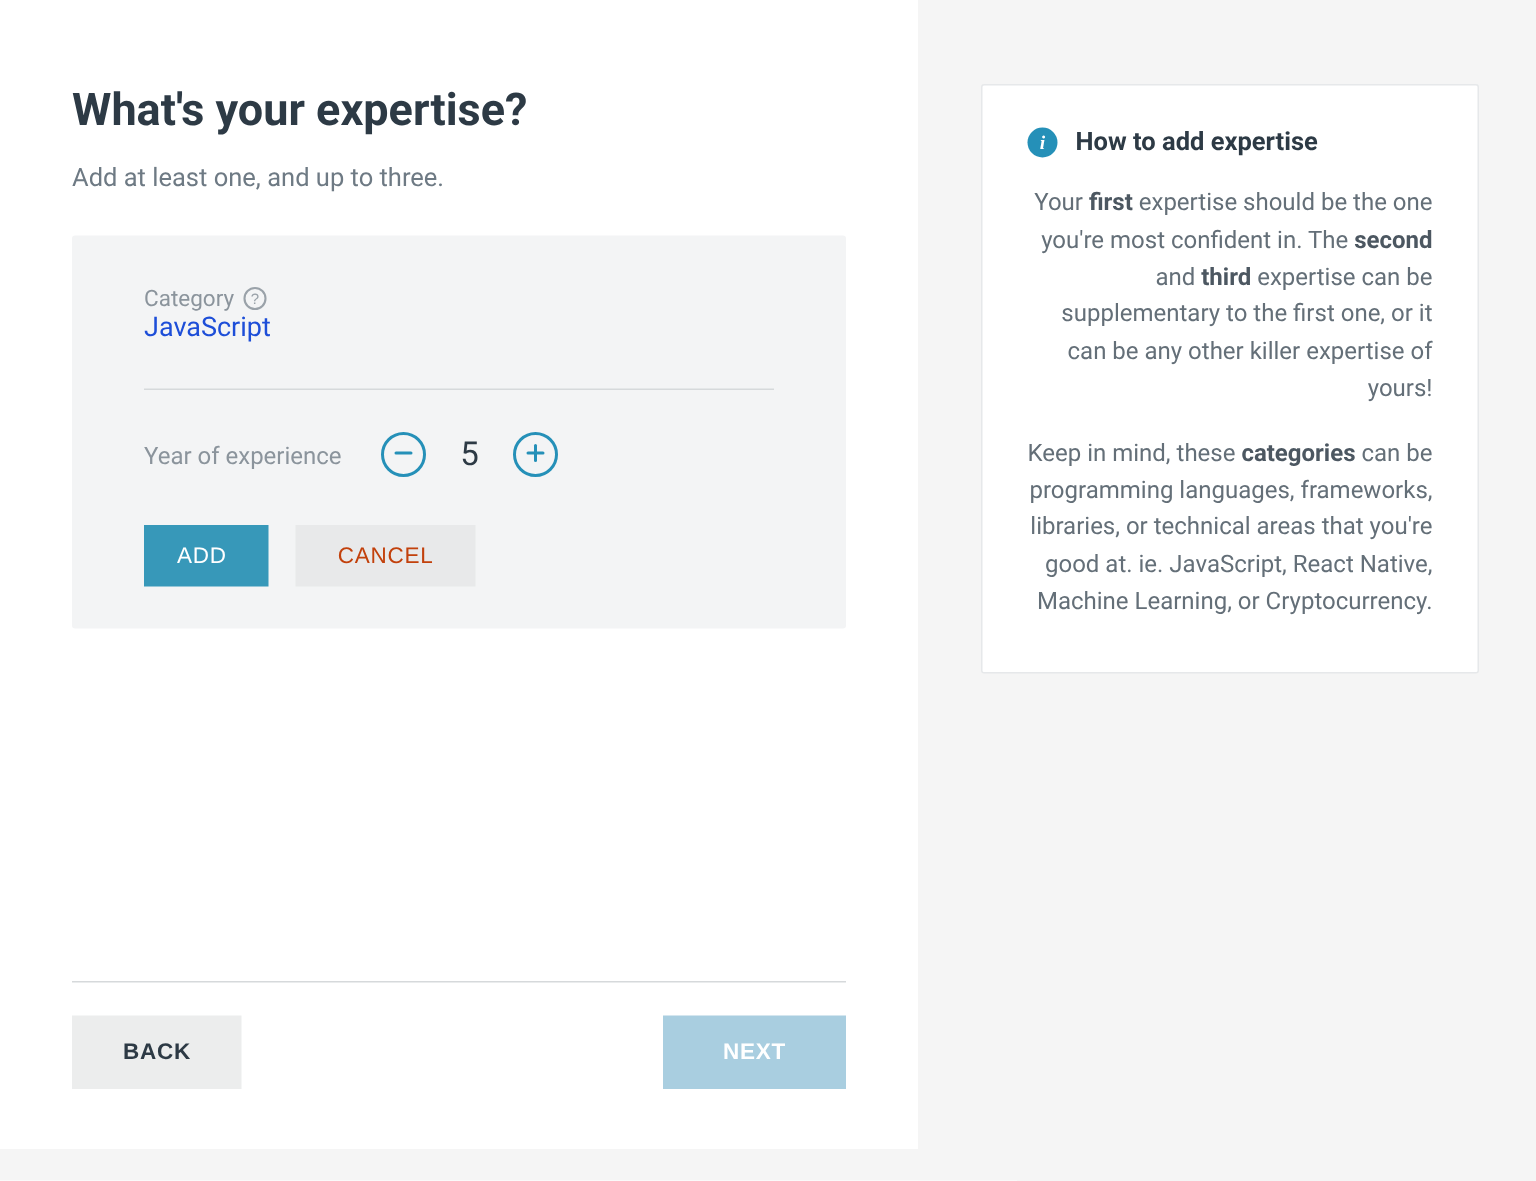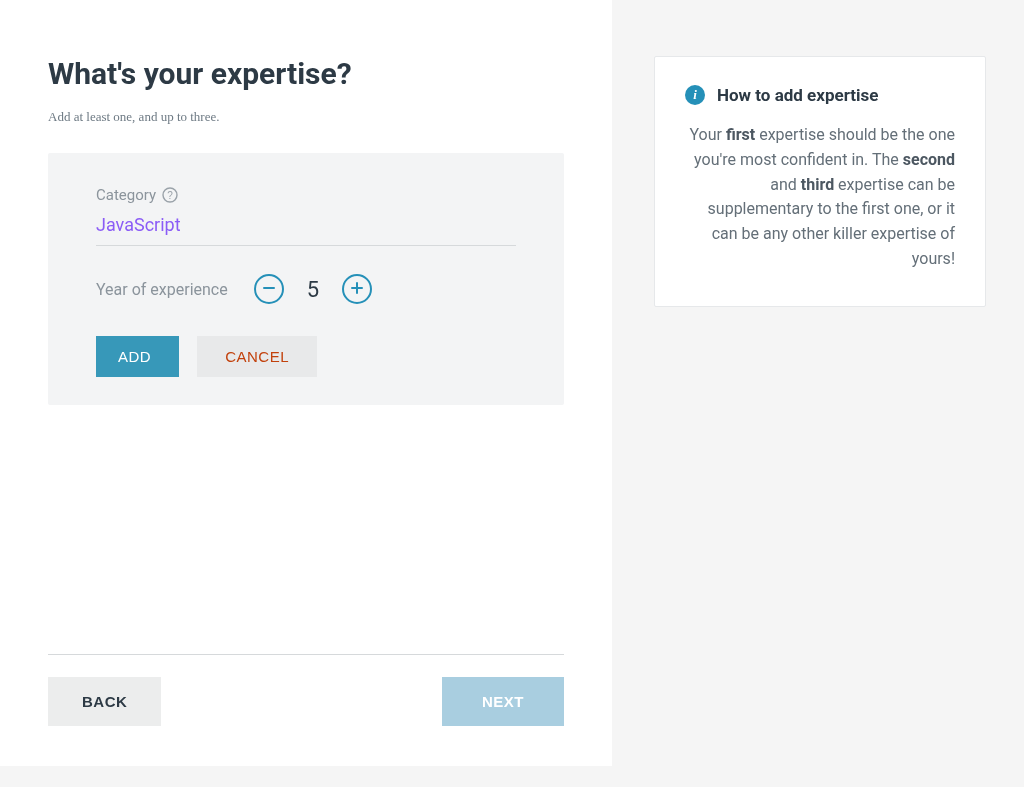--- a/index.html
+++ b/index.html
@@ -18,48 +18,46 @@
       padding: 56px 48px 40px 48px;
       position: relative;
     }
     .page-title {
       font-size: 30px;
       font-weight: 700;
       color: #2d3a45;
       margin-bottom: 18px;
     }
     .page-subtitle {
-      font-size: 13px;
+      font-size: 17px;
       color: #6e7a84;
       margin-bottom: 28px;
-      font-family: Liberation Serif, serif;
     }
     .expertise-card {
       background: #f3f4f5;
       padding: 32px 48px 28px 48px;
       border-radius: 2px;
     }
     .field-label {
       font-size: 15px;
       color: #8b949c;
       display: inline-flex;
       align-items: center;
       gap: 6px;
-      margin-bottom: 10px;
     }
     .help-circle {
       width: 16px; height: 16px;
       display: inline-flex;
       align-items: center;
       justify-content: center;
     }
     .category-value {
       font-size: 18px;
-      color: #8b5cf6;
-      padding-bottom: 10px;
+      color: #1d4ed8;
+      padding-bottom: 30px;
       border-bottom: 1px solid #d6d9db;
       margin-bottom: 28px;
     }
     .years-row {
       display: flex;
       align-items: center;
       gap: 8px;
       margin-bottom: 32px;
     }
     .years-label {
@@ -253,15 +251,18 @@
 <div class="side-panel">
   <div class="info-card">
     <div class="info-header">
       <span class="info-icon-circle">i</span>
       <span class="info-title">How to add expertise</span>
     </div>
     <div class="info-body">
       <p>
         <span>Your </span><b>first</b><span> expertise should be the one you're most confident in. The </span><b>second</b><span> and </span><b>third</b><span> expertise can be supplementary to the first one, or it can be any other killer expertise of yours!</span>
       </p>
+      <p>
+        <span>Keep in mind, these </span><b>categories</b><span> can be programming languages, frameworks, libraries, or technical areas that you're good at. ie. JavaScript, React Native, Machine Learning, or Cryptocurrency.</span>
+      </p>
     </div>
   </div>
 </div>
 
 </body></html>

